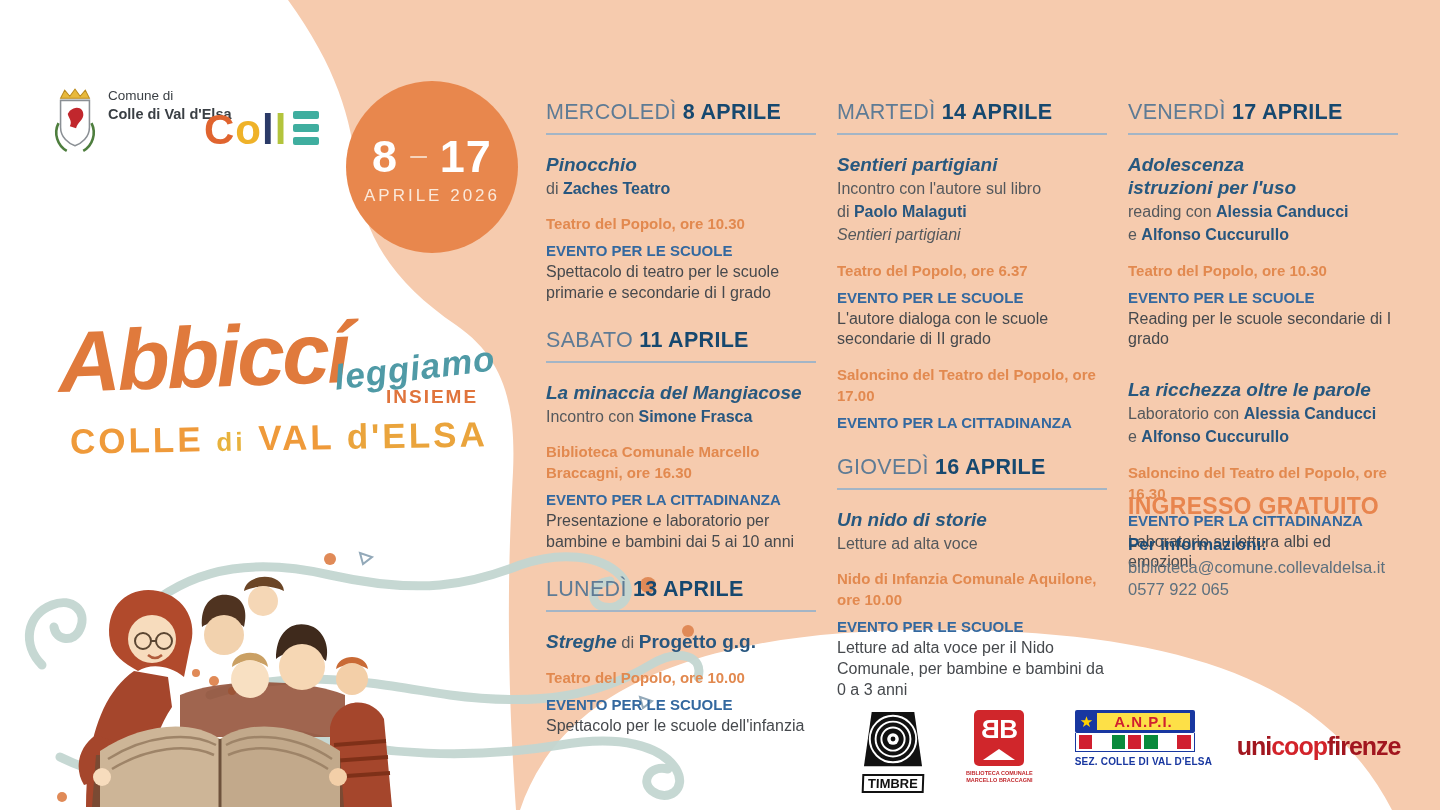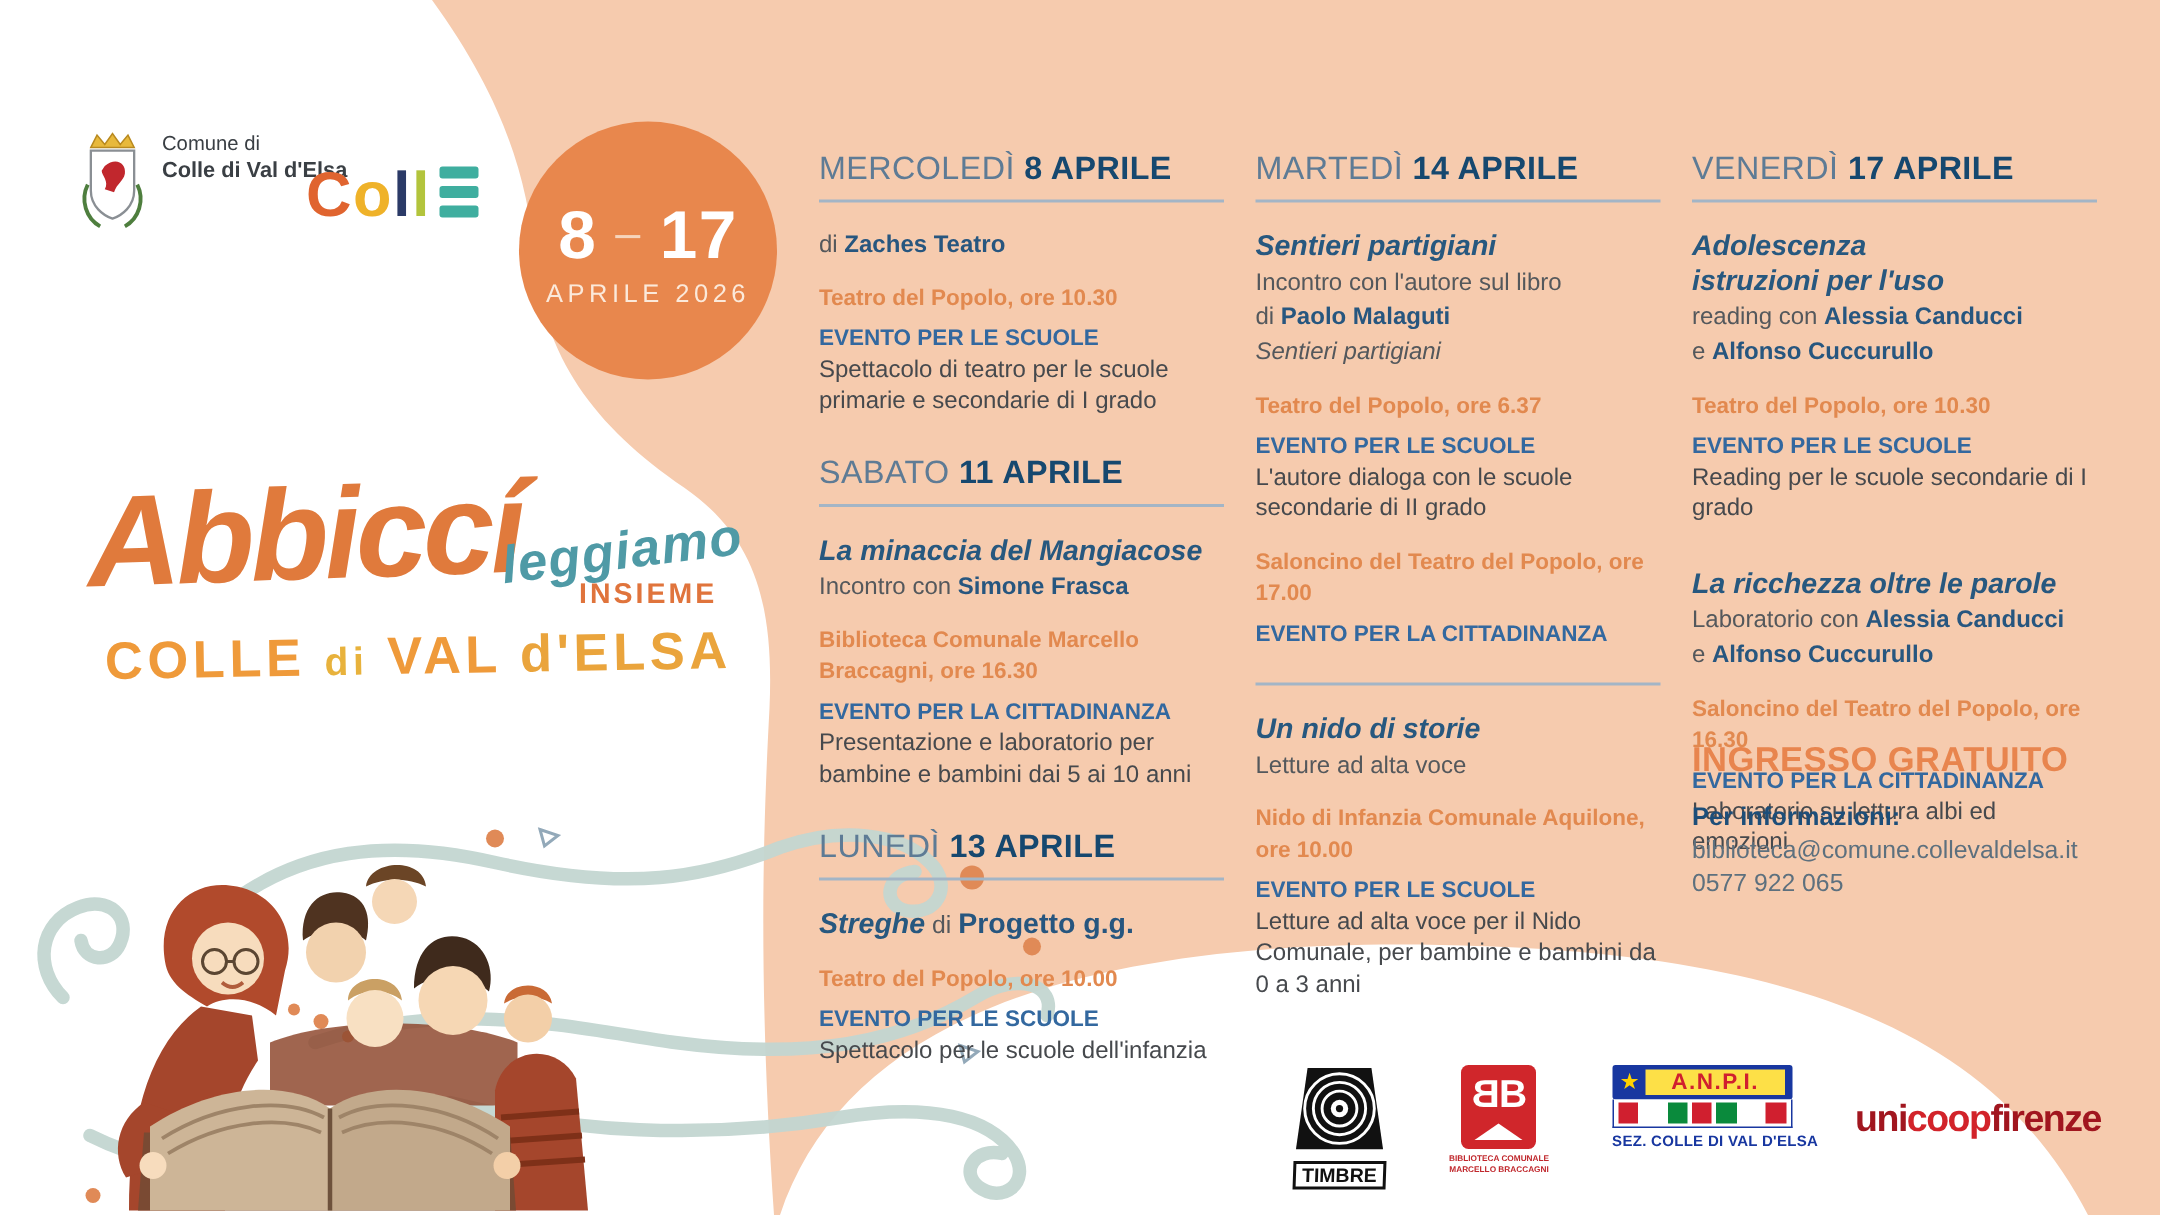--- a/index.html
+++ b/index.html
@@ -190,20 +190,21 @@
       <circle cx="338" cy="232" r="9" fill="#f3cfa8"></circle>
     </g>
   </svg>
 
   <div class="cols" id="cols">
       <div class="col">
         <section class="day-section">
           <div class="day-header"><span class="weekday">MERCOLEDÌ</span><span class="day-date"> 8 APRILE</span></div>
           <div class="rule"></div>
           <div class="event">
+            <p class="event-title"><span class="run-title">Pinocchio</span></p>
             <p class="event-line"><span class="run-plain">di </span><span class="run-name">Zaches Teatro</span></p>
             <p class="venue">Teatro del Popolo, ore 10.30</p>
             <p class="tag">EVENTO PER LE SCUOLE</p>
             <p class="desc">Spettacolo di teatro per le scuole primarie e secondarie di I grado</p>
           </div>
         </section>
         <section class="day-section">
           <div class="day-header"><span class="weekday">SABATO</span><span class="day-date"> 11 APRILE</span></div>
           <div class="rule"></div>
           <div class="event">
@@ -235,20 +236,21 @@
             <p class="event-line"><span class="run-plain">di </span><span class="run-name">Paolo Malaguti</span></p>
             <p class="event-line"><span class="run-italic">Sentieri partigiani</span></p>
             <p class="venue">Teatro del Popolo, ore 6.37</p>
             <p class="tag">EVENTO PER LE SCUOLE</p>
             <p class="desc">L'autore dialoga con le scuole secondarie di II grado</p>
             <p class="venue">Saloncino del Teatro del Popolo, ore 17.00</p>
             <p class="tag">EVENTO PER LA CITTADINANZA</p>
           </div>
         </section>
         <section class="day-section">
+          <div class="day-header"><span class="weekday">GIOVEDÌ</span><span class="day-date"> 16 APRILE</span></div>
           <div class="rule"></div>
           <div class="event">
             <p class="event-title"><span class="run-title">Un nido di storie</span></p>
             <p class="event-line"><span class="run-plain">Letture ad alta voce</span></p>
             <p class="venue">Nido di Infanzia Comunale Aquilone, ore 10.00</p>
             <p class="tag">EVENTO PER LE SCUOLE</p>
             <p class="desc">Letture ad alta voce per il Nido Comunale, per bambine e bambini da 0 a 3 anni</p>
           </div>
         </section>
       </div>

